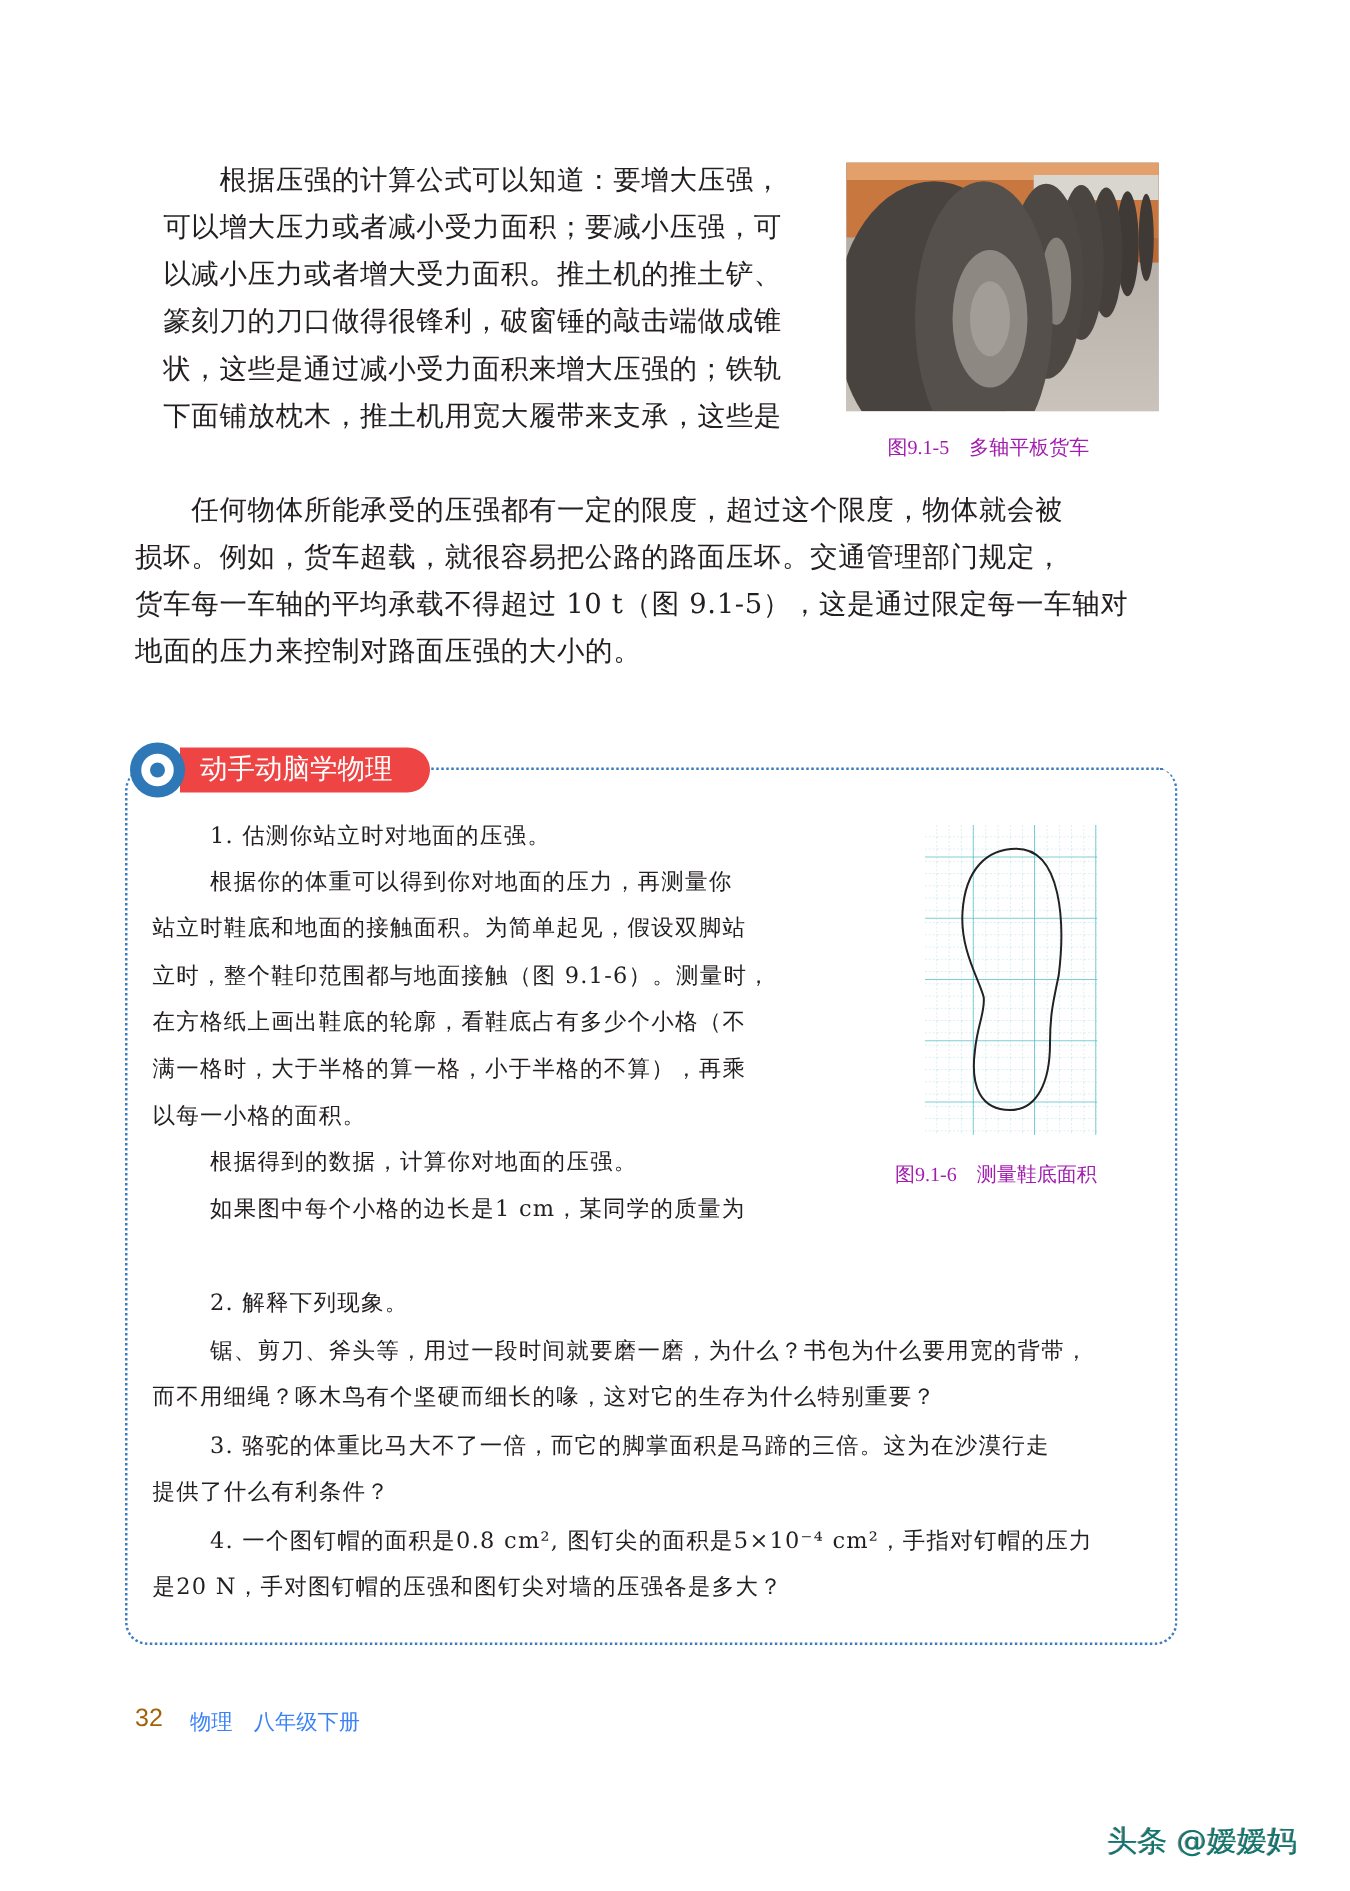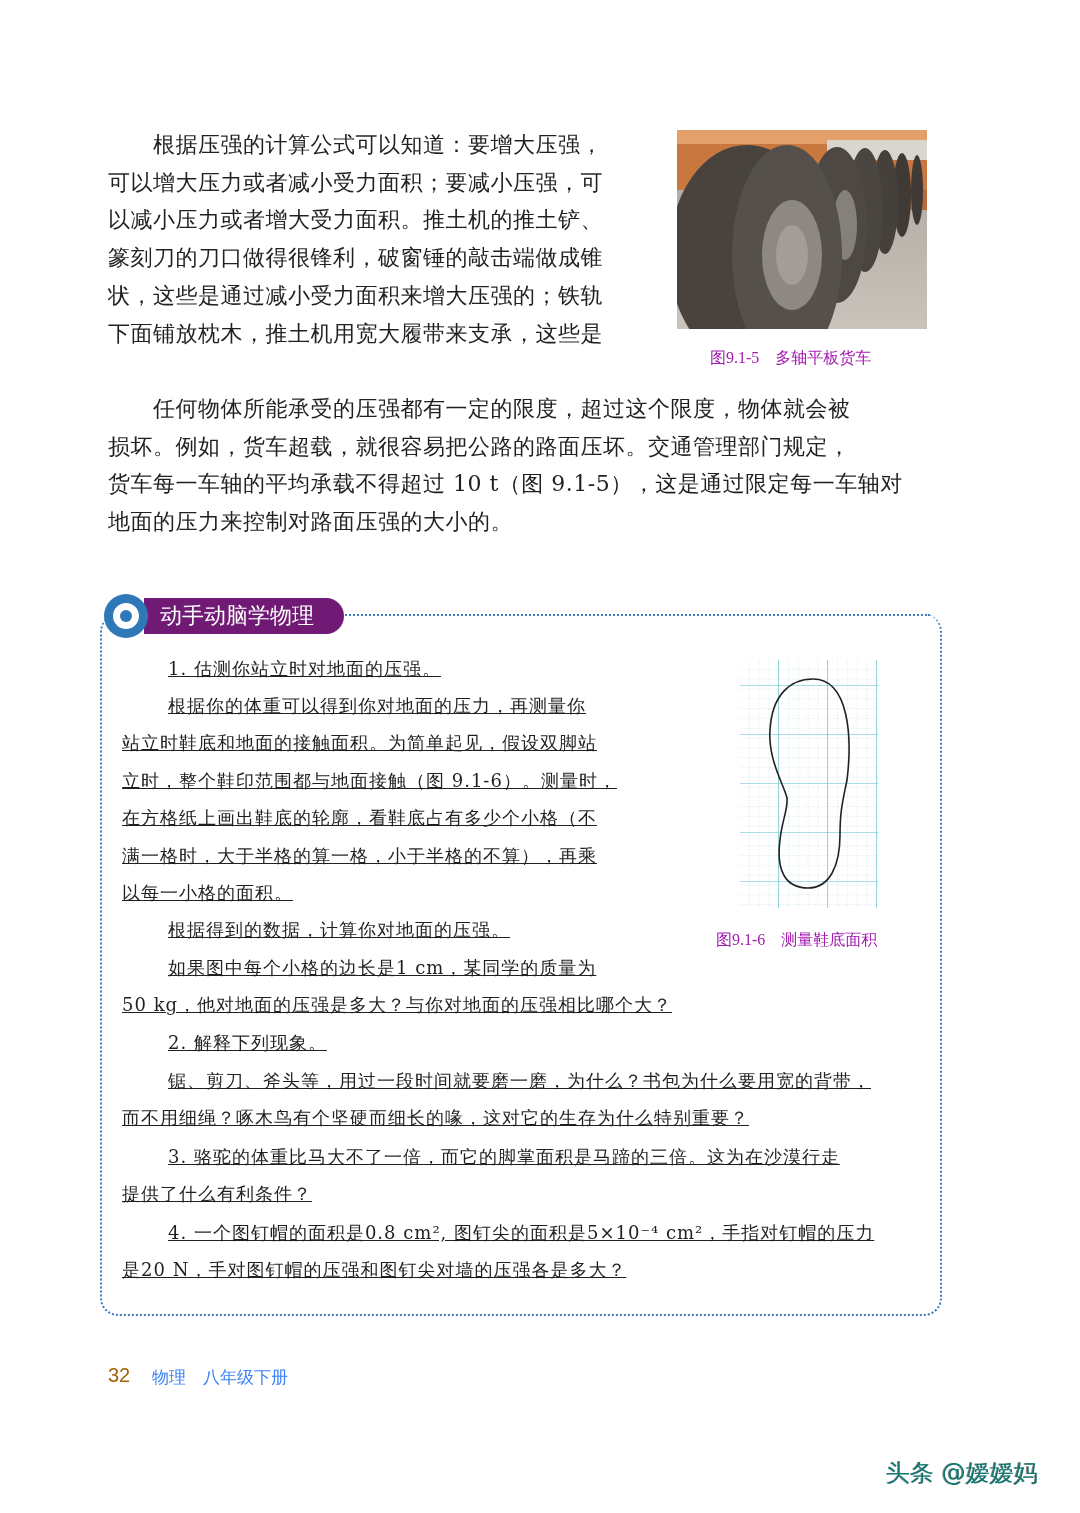--- a/index.html
+++ b/index.html
@@ -1,35 +1,35 @@
 <!DOCTYPE html>
 <html><head>
 <meta charset="utf-8">
 <style>
   html, body { margin:0; padding:0; background:#ffffff; }
   body { width:1080px; height:1513px; position:relative; overflow:hidden;
          font-family:"DejaVu Serif","Liberation Serif",serif; color:#231f20; }
   .para { position:absolute; font-size:22px; line-height:37.7px; letter-spacing:0.5px; margin:0; }
   .para .line { display:block; white-space:nowrap; }
-  #p1 { left:108px; top:126px; width:540px; }
+  #p1 { left:108px; top:126px; width:540px;text-align:center; }
   #p2 { left:108px; top:390px; width:820px; }
   #photo { position:absolute; left:677px; top:130px; width:250px; height:199px; overflow:hidden; background:#b8b2aa; }
   .caption { position:absolute; font-size:16px; color:#a21caf; white-space:nowrap; font-family:"Liberation Serif",serif; }
   #cap1 { left:710px; top:348px; }
   #cap2 { left:716px; top:930px; }
   #activity-box { position:absolute; left:100px; top:614px; width:838px; height:700px;
        border:2.5px dotted #3d7dbf; border-radius:18px; border-top:none; }
   #activity-topline { position:absolute; left:330px; top:614px; width:600px; border-top:2.5px dotted #3d7dbf; }
   #activity-header { position:absolute; left:104px; top:594px; height:40px; }
   .badge-circle { position:absolute; left:0; top:0; width:44px; height:44px; border-radius:50%; background:#2f78b7; }
   .badge-circle .inner { position:absolute; left:9px; top:9px; width:26px; height:26px; border-radius:50%; background:#fff; }
   .badge-circle .dot { position:absolute; left:16px; top:16px; width:12px; height:12px; border-radius:50%; background:#2f78b7; }
-  .badge-bar { position:absolute; left:40px; top:4px; height:36px; width:200px; background:#701a75; border-radius:0 18px 18px 0;
+  .badge-bar { position:absolute; left:40px; top:4px; height:36px; width:200px; background:#ef4444; border-radius:0 18px 18px 0;
        color:#fff; font-family:"DejaVu Sans","Liberation Sans",sans-serif; font-size:22px; line-height:36px; padding-left:16px; box-sizing:border-box; white-space:nowrap; }
-  .act { position:absolute; left:122px; width:800px; font-size:18px; line-height:37.4px; letter-spacing:1px; margin:0; color:#231f20;text-decoration:underline; }
+  .act { position:absolute; left:122px; width:800px; font-size:18px; line-height:37.4px; letter-spacing:1px; margin:0; color:#231f20; }
   .act .line { display:block; white-space:nowrap; }
   .indent { padding-left:46px; }
   #grid { position:absolute; left:740px; top:660px; width:138px; height:248px; }
   #footer-page { position:absolute; left:108px; top:1364px; font-family:"Liberation Sans",sans-serif; font-size:20px; color:#a16207; }
   #footer-book { position:absolute; left:152px; top:1366px; font-family:"Liberation Sans",sans-serif; font-size:17px; color:#3b82f6; white-space:nowrap; word-spacing:12px; }
   #watermark { position:absolute; left:886px; top:1457px; font-family:"DejaVu Sans",sans-serif; font-size:24px; color:#0f766e;
        text-shadow:1px 1px 0 #fff, -1px 0 0 #888; white-space:nowrap; }
 </style>
 </head>
 <body>
@@ -96,21 +96,20 @@
   <span class="line">立时，整个鞋印范围都与地面接触（图 9.1-6）。测量时，</span>
   <span class="line">在方格纸上画出鞋底的轮廓，看鞋底占有多少个小格（不</span>
   <span class="line">满一格时，大于半格的算一格，小于半格的不算），再乘</span>
   <span class="line">以每一小格的面积。</span>
 </div>
 <div class="act" style="top:911px;">
   <span class="line indent">根据得到的数据，计算你对地面的压强。</span>
 </div>
 <div class="act" style="top:949px;">
   <span class="line indent">如果图中每个小格的边长是1 cm，某同学的质量为</span>
-  <span class="line">50 kg，他对地面的压强是多大？与你对地面的压强相比哪个大？</span>
 </div>
 <div class="act" style="top:1024px;">
   <span class="line indent">2. 解释下列现象。</span>
 </div>
 <div class="act" style="top:1062px;">
   <span class="line indent">锯、剪刀、斧头等，用过一段时间就要磨一磨，为什么？书包为什么要用宽的背带，</span>
   <span class="line">而不用细绳？啄木鸟有个坚硬而细长的喙，这对它的生存为什么特别重要？</span>
 </div>
 <div class="act" style="top:1138px;">
   <span class="line indent">3. 骆驼的体重比马大不了一倍，而它的脚掌面积是马蹄的三倍。这为在沙漠行走</span>

